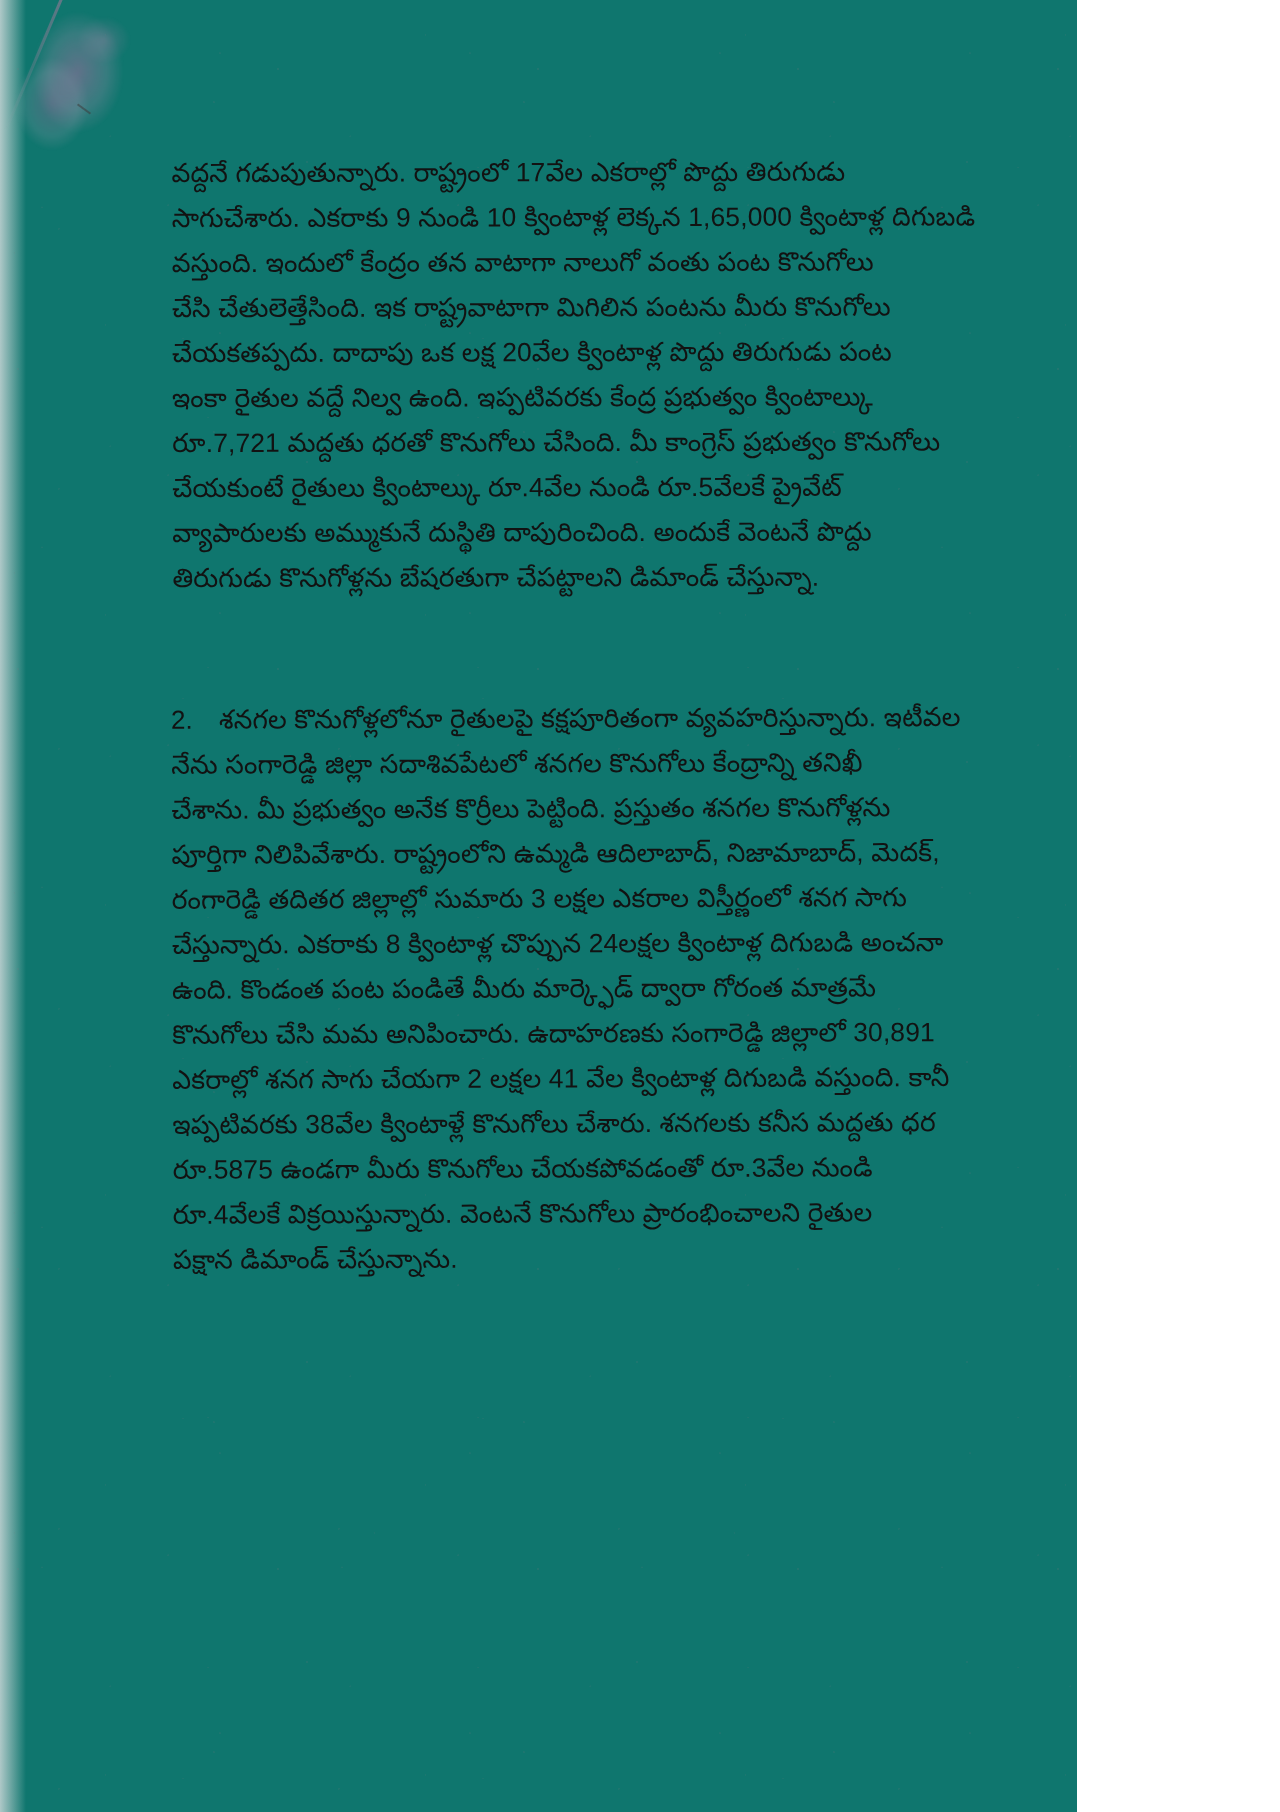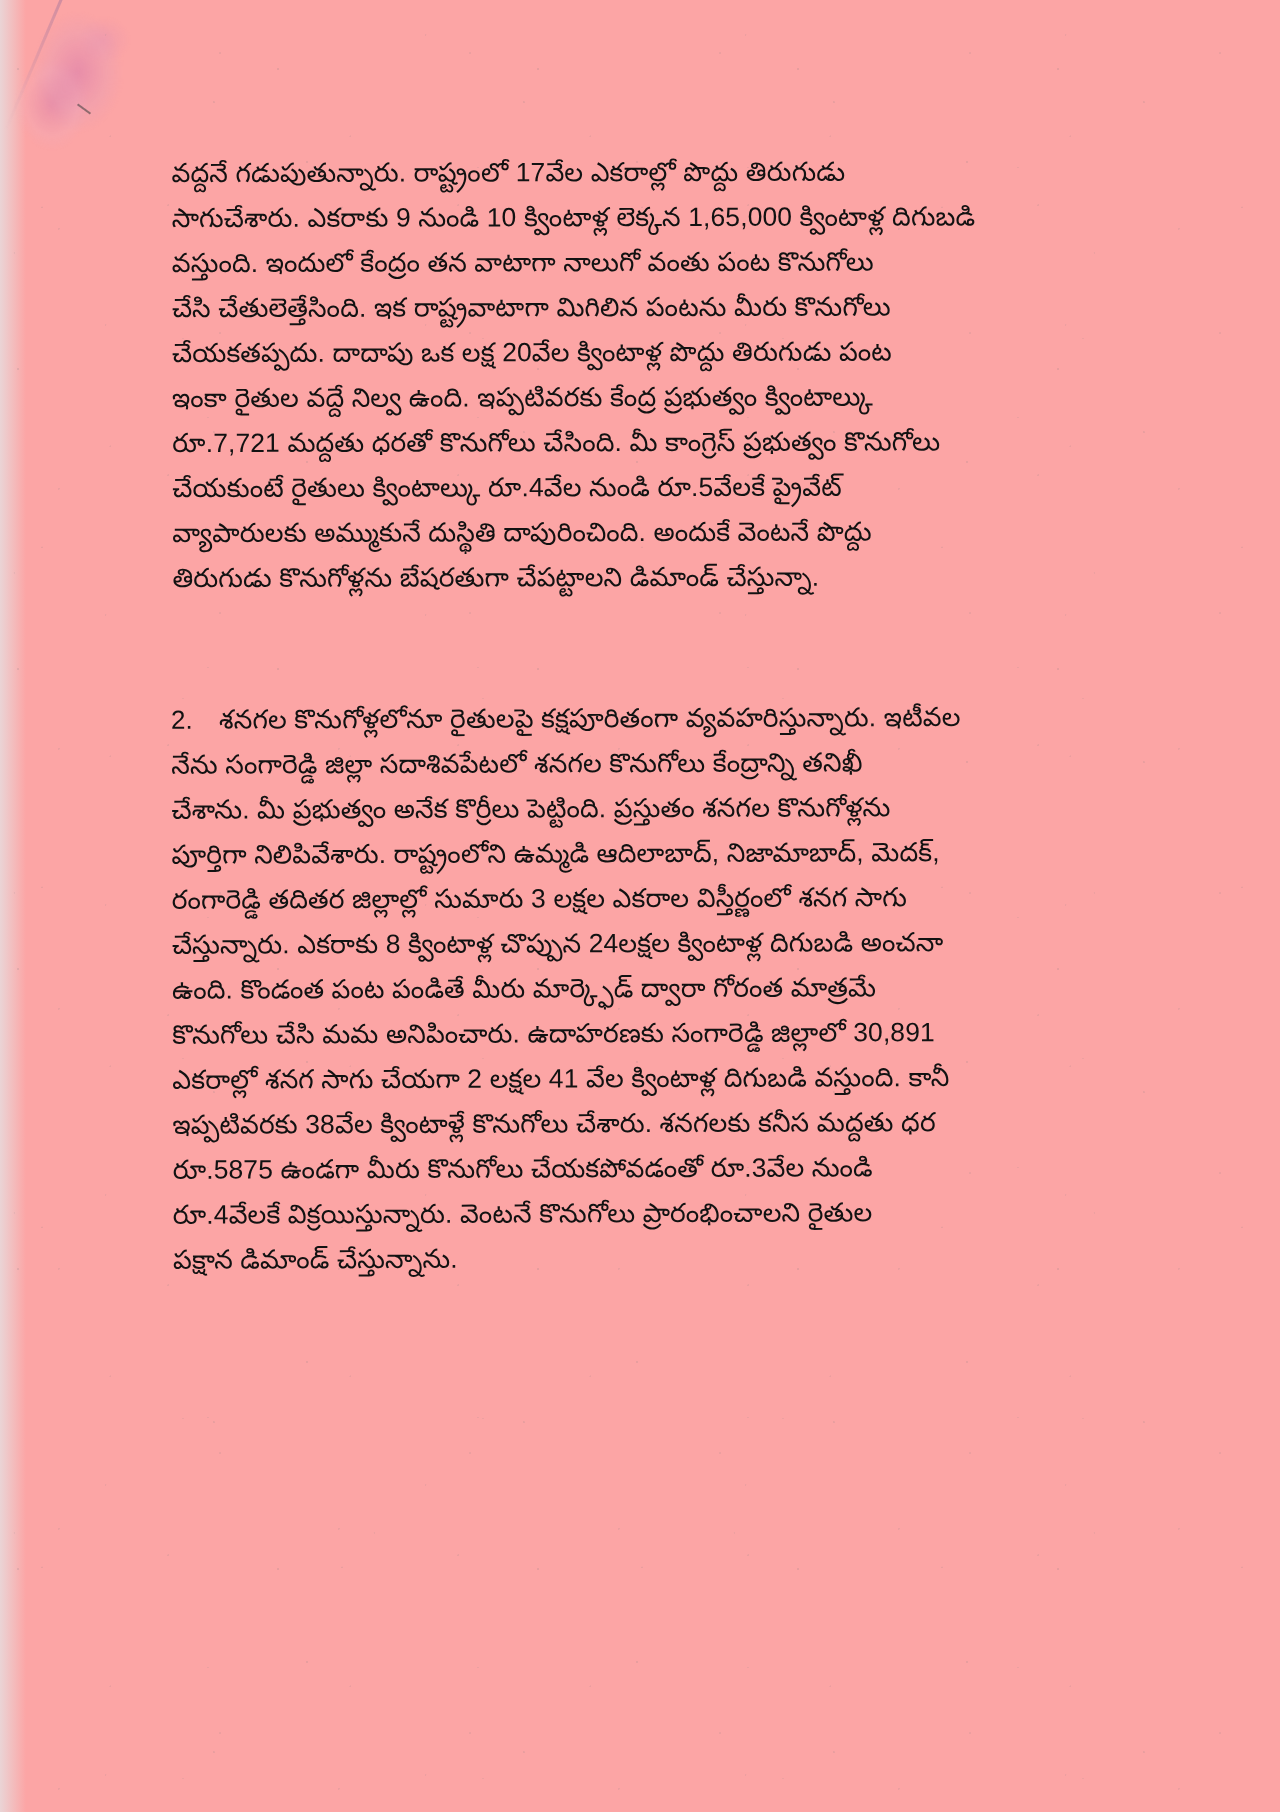--- a/index.html
+++ b/index.html
@@ -7,23 +7,23 @@
     padding: 0;
     background: #ffffff;
   }
 
   body {
     font-family: "Liberation Sans", "DejaVu Sans", sans-serif;
   }
 
   #page {
     position: relative;
-    width: 1280px;
+    width: 1077px;
     height: 1812px;
-    background: #fca5a5;
+    background: #0f766e;
     overflow: hidden;
   }
 
   
   .scan-noise {
     position: absolute;
     inset: 0;
     pointer-events: none;
     opacity: .55;
     background-image:

